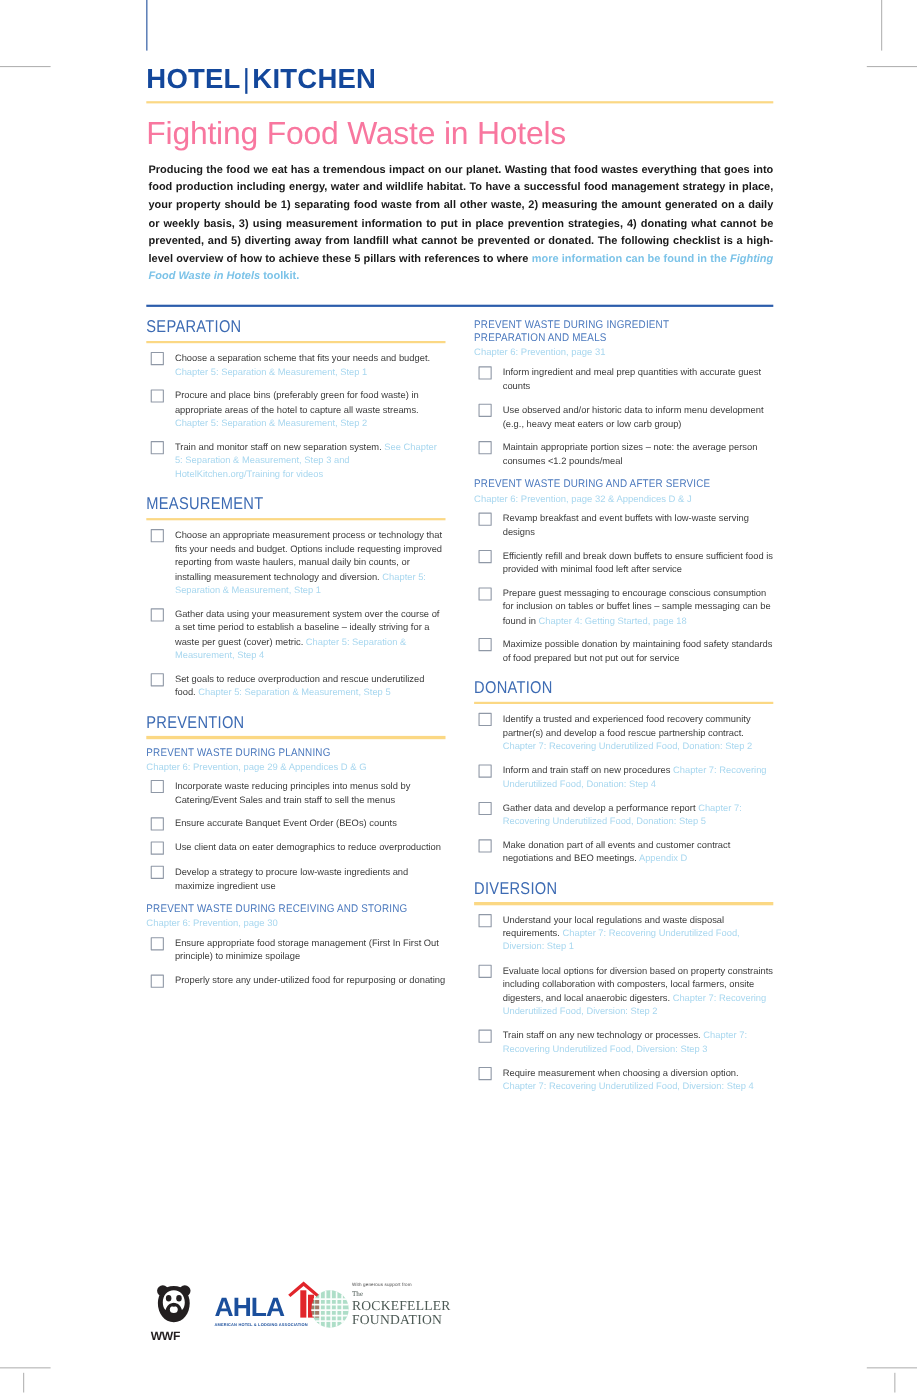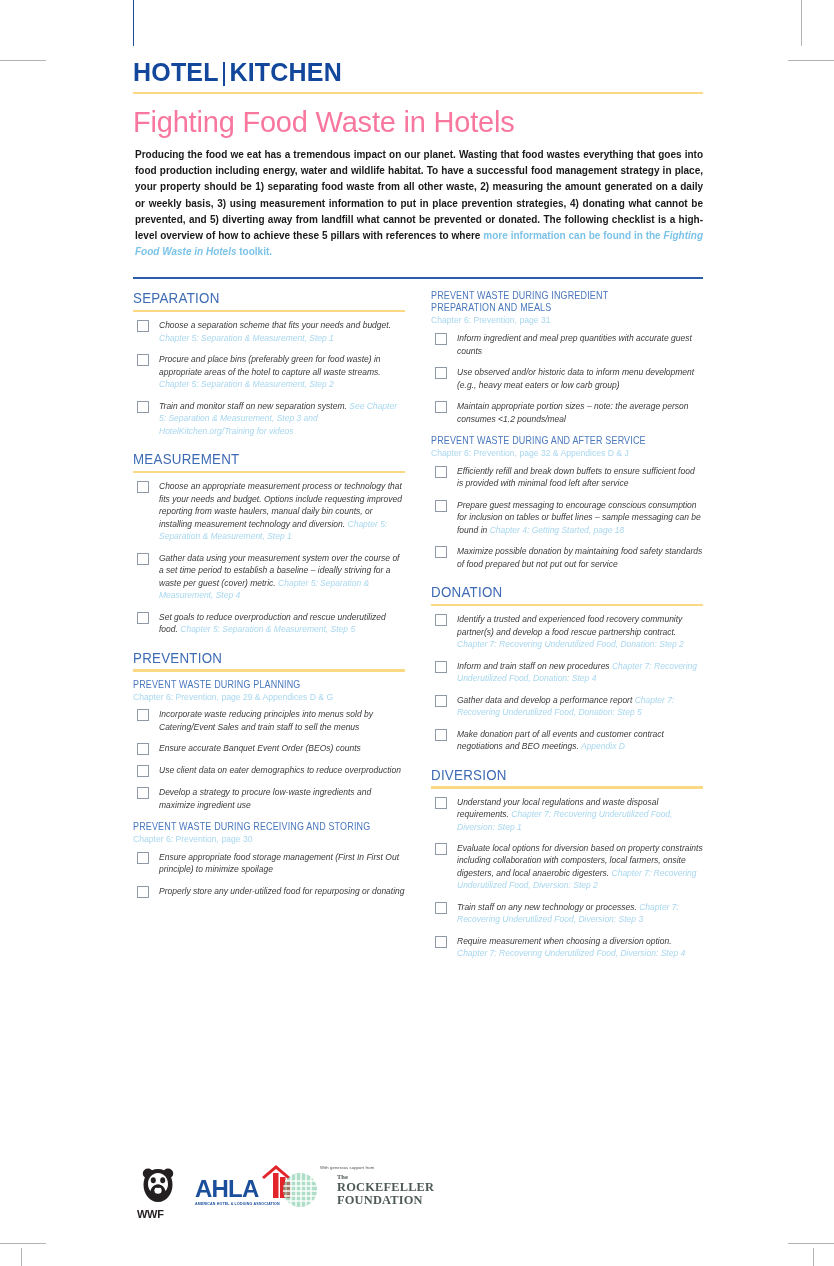--- a/index.html
+++ b/index.html
@@ -116,21 +116,21 @@
     font-size: 8.6px;
     color: #a8d7ef;
     line-height: 1.25;
     margin: 0 0 6px 0;
   }
 
   .block { margin-bottom: 14px; }
   .block-tight { margin-bottom: 10px; }
 
   
-  .items { margin: 0; padding: 0; list-style: none; font-style: italic; }
+  .items { margin: 0; padding: 0; list-style: none; }
   .item {
     display: flex;
     align-items: flex-start;
     margin-bottom: 9px;
   }
   .checkbox {
     flex: 0 0 auto;
     width: 10px;
     height: 10px;
     border: 1px solid #8f98a6;
@@ -192,21 +192,21 @@
 
   .rock { left: 145px; top: 0px; width: 160px; }
   .rock-credit {
     font-size: 4.2px;
     color: #4a4a4a;
     letter-spacing: 0.1px;
     margin: 0 0 2px 38px;
     white-space: nowrap;
   }
   .rock-body { display: flex; align-items: center; }
-  .rock-text { margin-left: 19px; font-weight: bold; }
+  .rock-text { margin-left: 2px; }
   .rock-the {
     font-family: "Liberation Serif", serif;
     font-size: 6.5px;
     color: #4d5a55;
     line-height: 1;
     margin-bottom: 1px;
   }
   .rock-name {
     font-family: "Liberation Serif", serif;
     font-size: 12.4px;
@@ -335,20 +335,24 @@
               <li class="item">
                 <span class="checkbox"></span>
                 <span class="item-text"><span>Maintain appropriate portion sizes – note: the average person consumes &lt;1.2 pounds/meal</span></span>
               </li>
             </ul>
           </div>
           <div class="block-tight">
             <div class="sub-title">PREVENT WASTE DURING AND AFTER SERVICE</div>
             <div class="sub-ref">Chapter 6: Prevention, page 32 &amp; Appendices D &amp; J</div>
             <ul class="items">
+              <li class="item">
+                <span class="checkbox"></span>
+                <span class="item-text"><span>Revamp breakfast and event buffets with low-waste serving designs</span></span>
+              </li>
               <li class="item">
                 <span class="checkbox"></span>
                 <span class="item-text"><span>Efficiently refill and break down buffets to ensure sufficient food is provided with minimal food left after service</span></span>
               </li>
               <li class="item">
                 <span class="checkbox"></span>
                 <span class="item-text"><span>Prepare guest messaging to encourage conscious consumption for inclusion on tables or buffet lines – sample messaging can be found in </span><span class="ref">Chapter 4: Getting Started, page 18</span></span>
               </li>
               <li class="item">
                 <span class="checkbox"></span>

